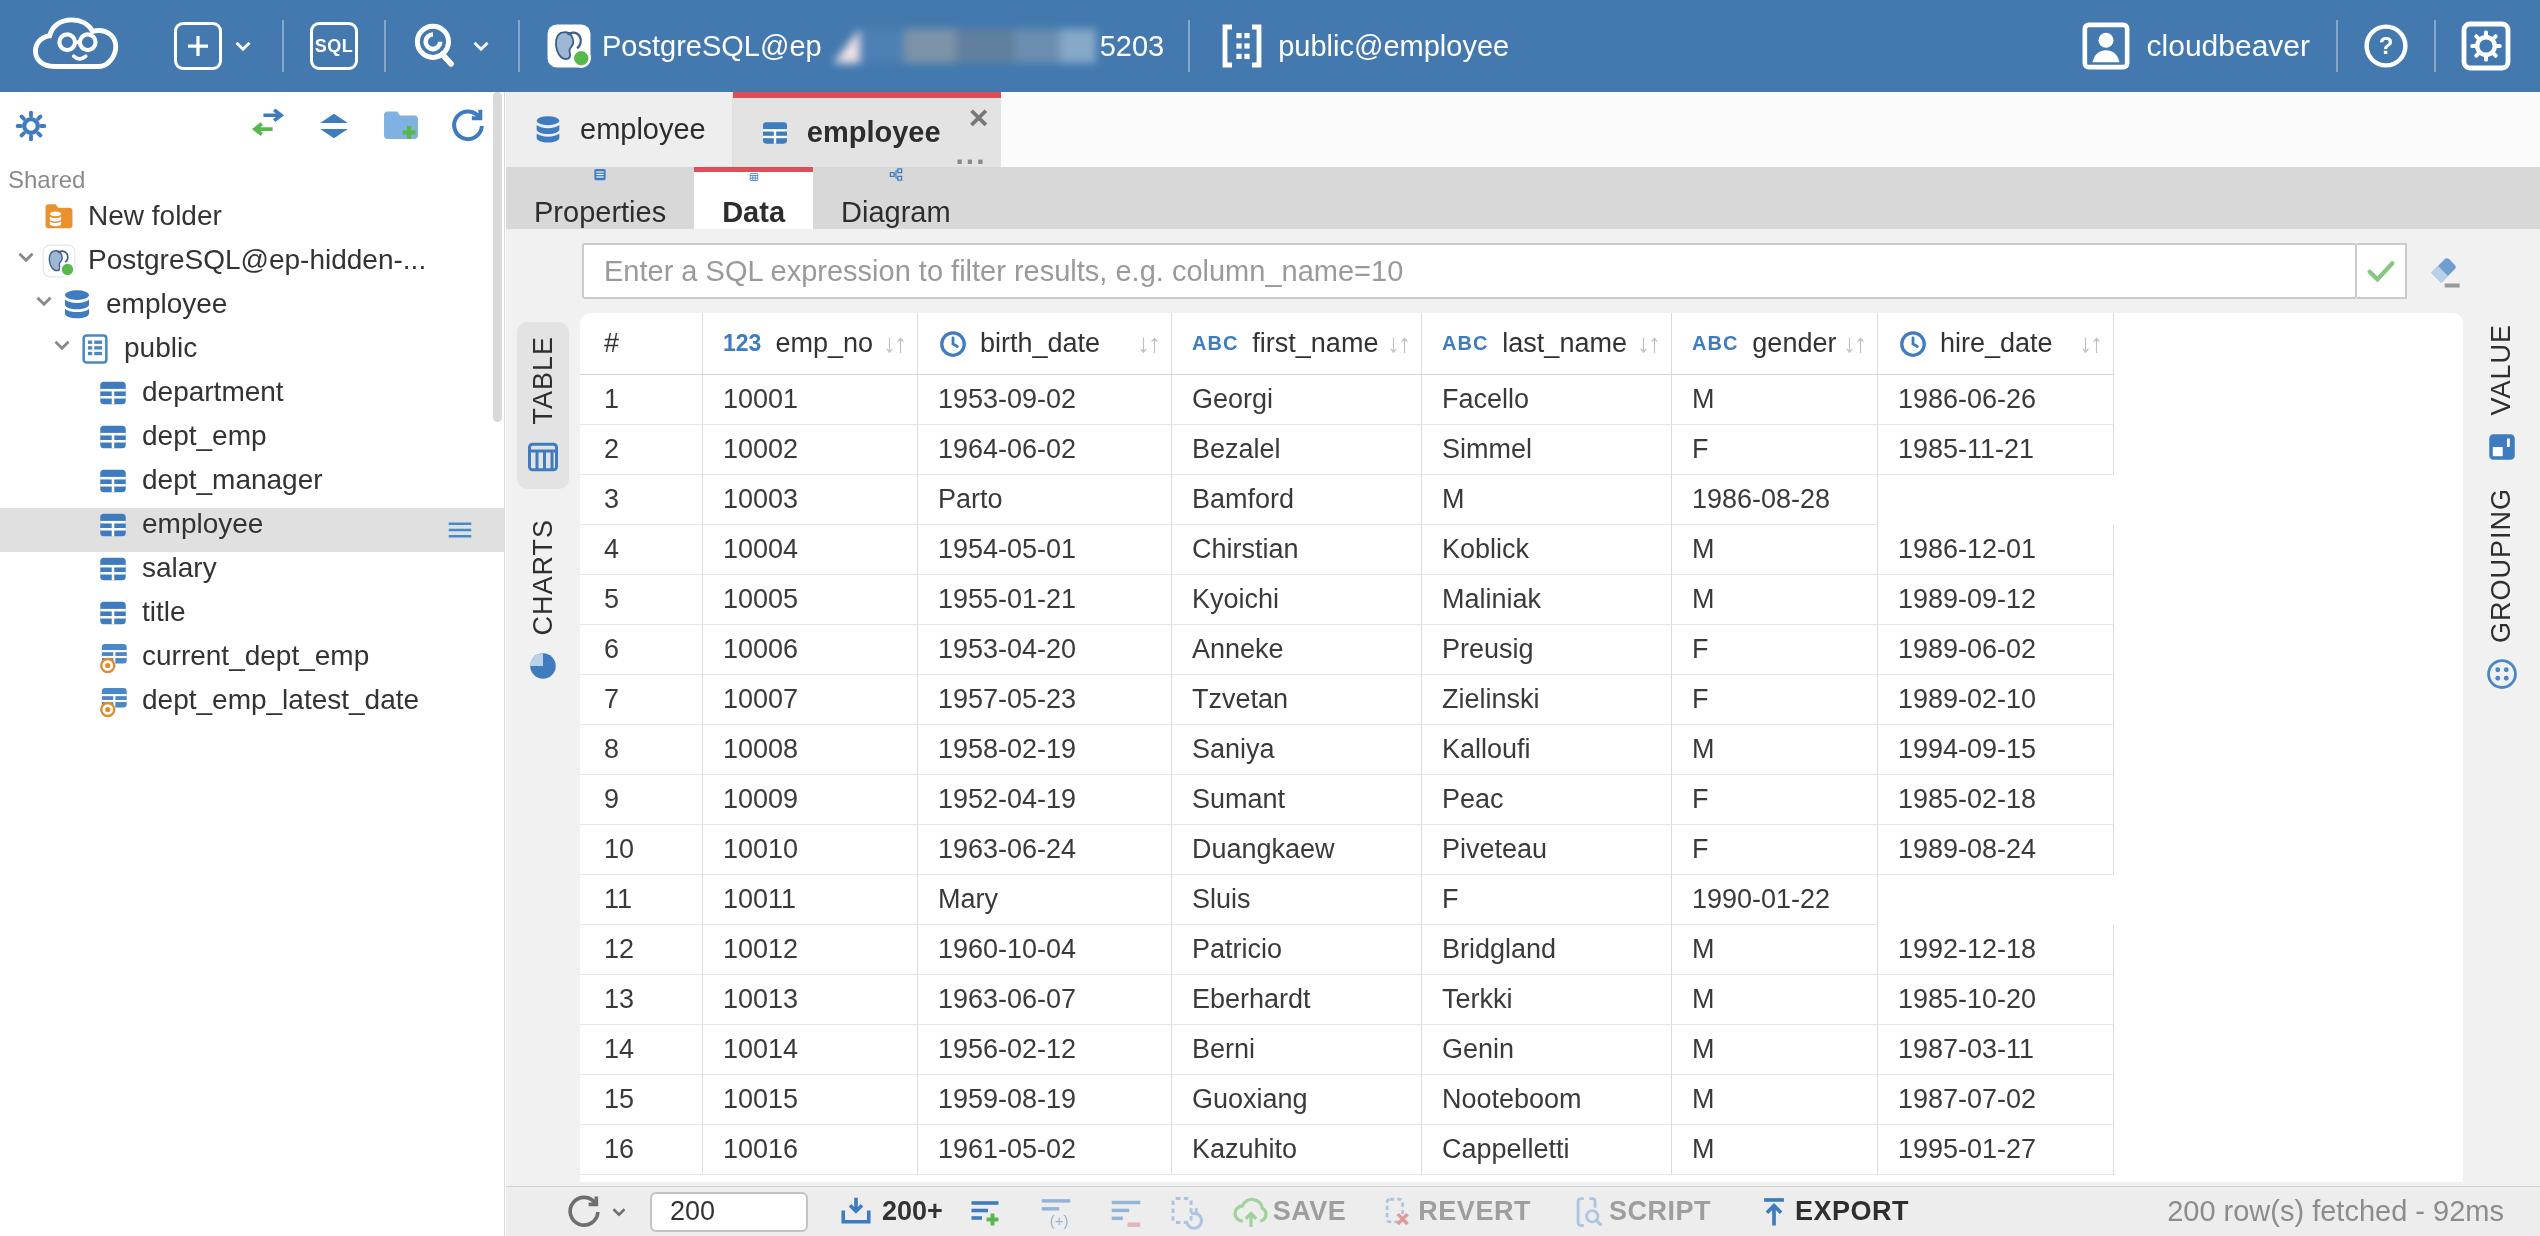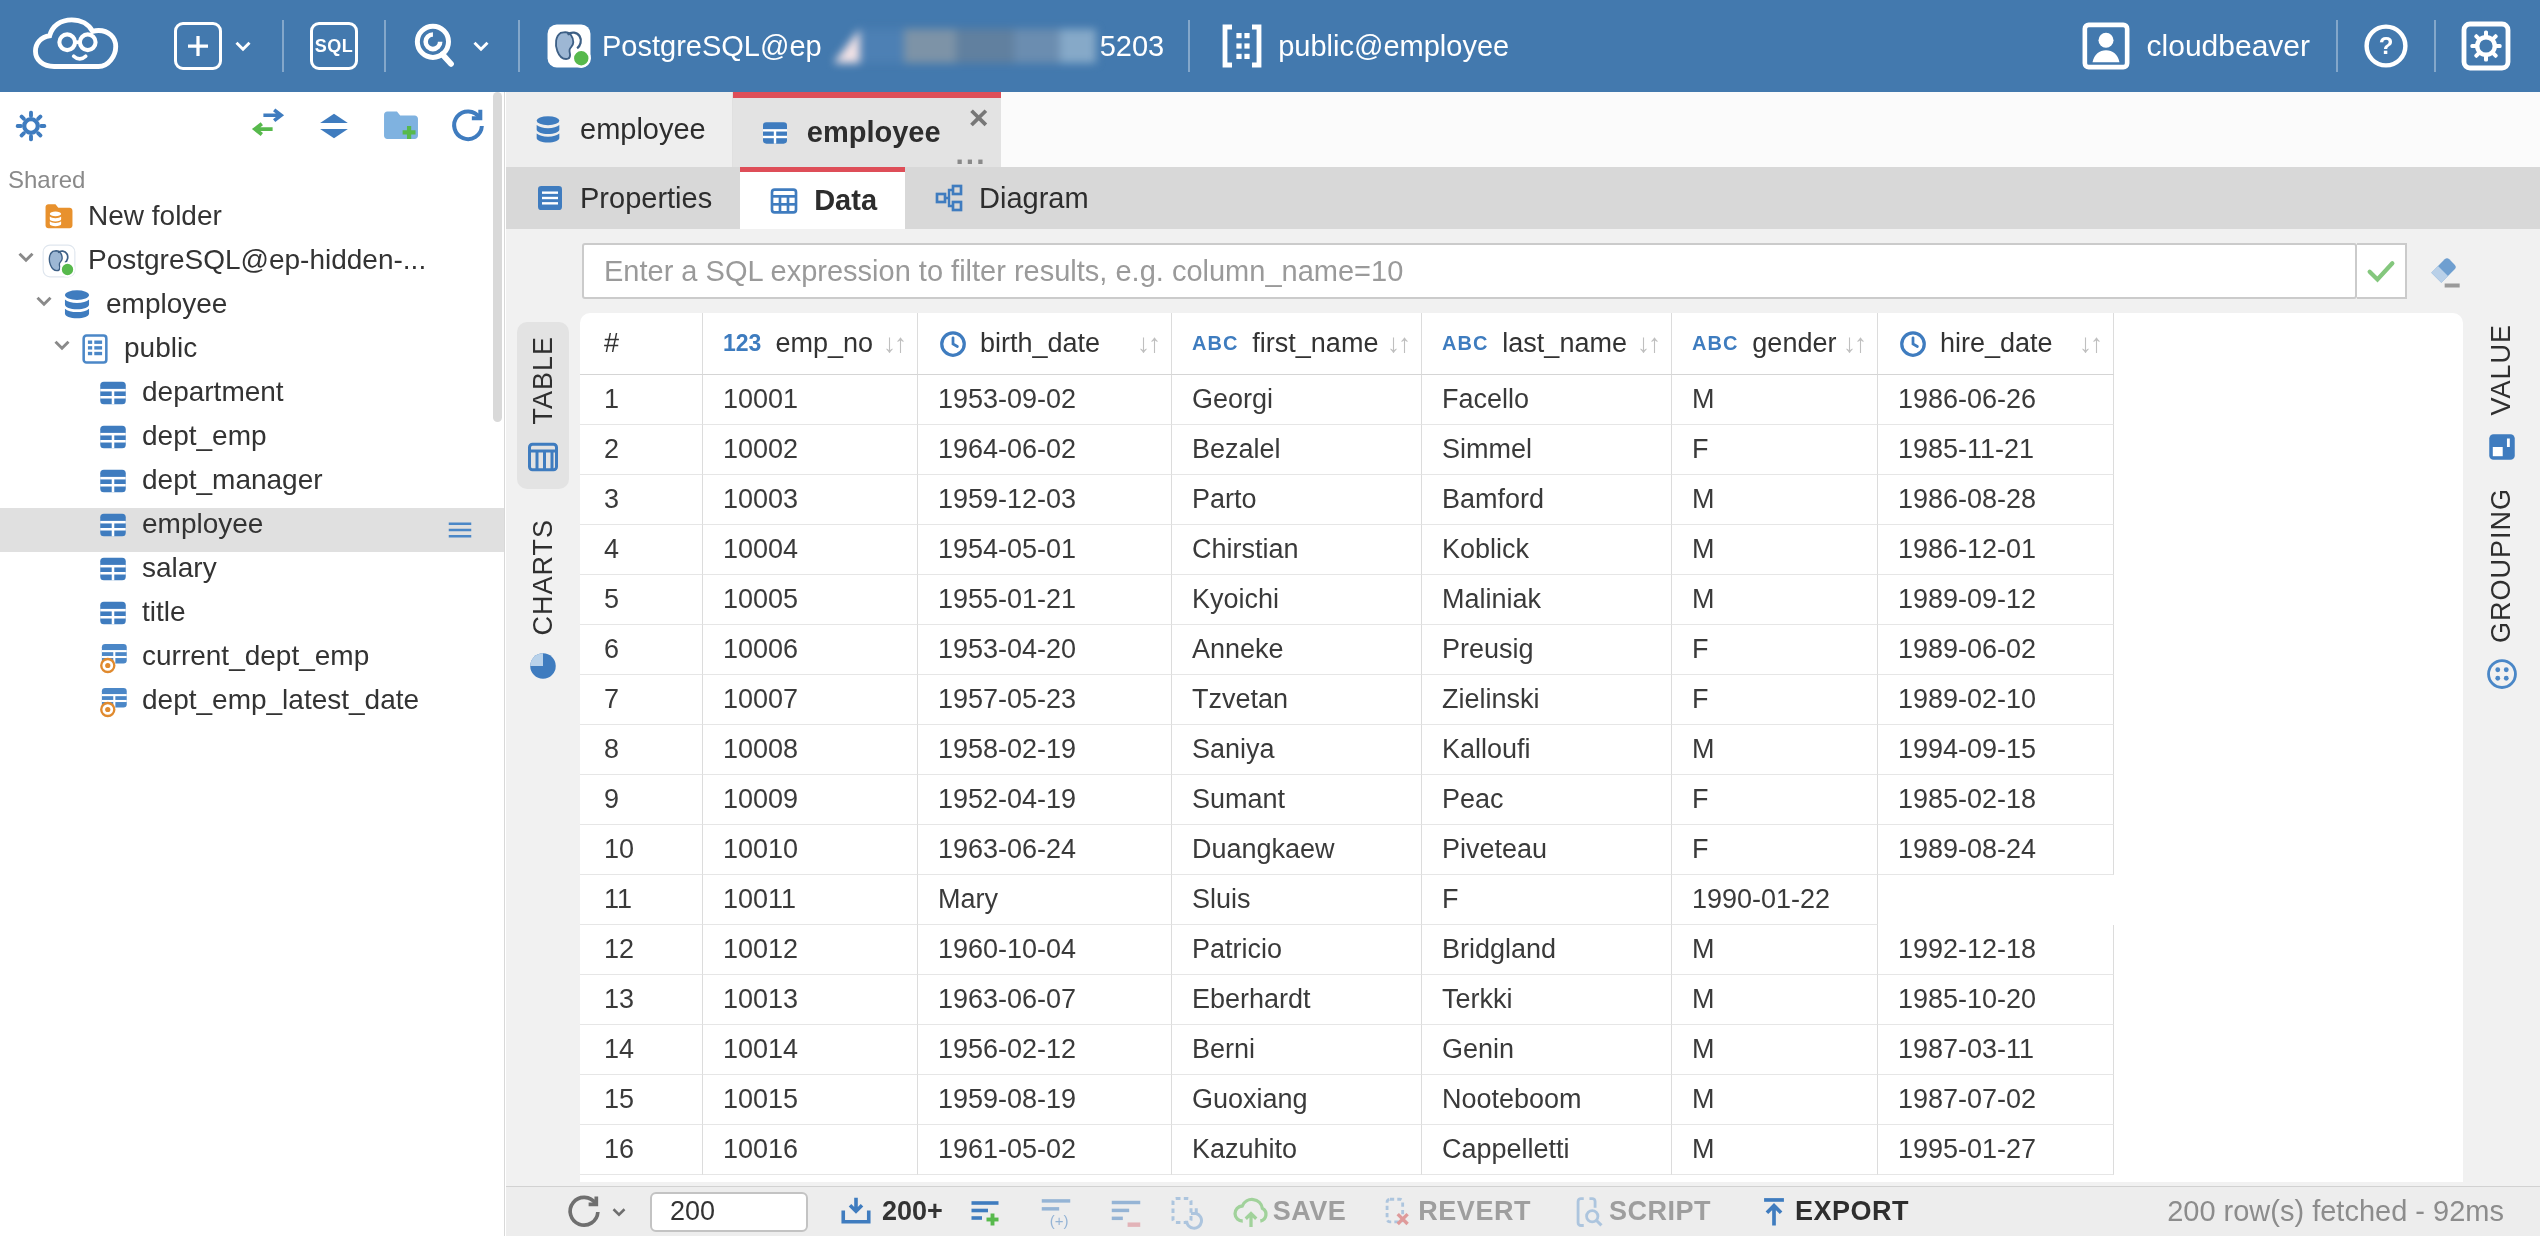--- a/index.html
+++ b/index.html
@@ -44,21 +44,21 @@
 
   .tabbar { position:absolute; left:0; top:0; right:0; height:75px; background:#fbfbfb; display:flex; }
   .ptab { display:flex; align-items:center; padding:0 26px; gap:16px; font-size:29px; color:#2d2d2d;
     cursor:pointer; position:relative; }
   .ptab-1 { background:#eeeeee; border-right:1px solid #e0e0e0; font-weight:500; }
   .ptab-2 { background:#e3e3e3; border-top:6px solid #de4e58; padding-right:60px; font-weight:600; }
   .ptab .closex { position:absolute; right:12px; top:2px; font-size:34px; color:#777; line-height:34px; }
   .ptab .more { position:absolute; right:14px; bottom:0px; font-size:30px; color:#8a8a8a; line-height:26px; letter-spacing:2px; }
 
   .subtabbar { position:absolute; left:0; top:75px; right:0; height:62px; background:#d8d8d8; display:flex; }
-  .stab { display:flex; align-items:center; gap:14px; padding:0 28px; font-size:29px; color:#2d2d2d; cursor:pointer; }
+  .stab { display:flex; align-items:center; gap:14px; padding:0 28px; font-size:29px; color:#2d2d2d; cursor:pointer;flex-direction:column; }
   .stab.active { background:#fff; border-top:5px solid #de4e58; font-weight:bold; }
 
   .content { position:absolute; left:0; top:137px; right:0; bottom:0; background:#f1f1f1; }
 
   
   .filter-row { position:absolute; left:0; top:0; right:0; height:84px; display:flex; align-items:center; }
   .filter-input { margin-left:76px; width:1775px; height:56px; border:2px solid #cbcbcb; border-radius:3px;
     background:#fff; font-size:29px; color:#444; padding:0 20px; outline:none;
     font-family:"Liberation Sans", sans-serif; }
   .filter-input::placeholder { color:#9a9a9a; }
@@ -689,21 +689,20 @@
               <div class="gcell">10002</div>
               <div class="gcell">1964-06-02</div>
               <div class="gcell">Bezalel</div>
               <div class="gcell">Simmel</div>
               <div class="gcell">F</div>
               <div class="gcell">1985-11-21</div>
             </div>
             <div class="grow">
               <div class="gcell rownum">3</div>
               <div class="gcell">10003</div>
-              <div class="gcell">1959-12-03</div>
               <div class="gcell">Parto</div>
               <div class="gcell">Bamford</div>
               <div class="gcell">M</div>
               <div class="gcell">1986-08-28</div>
             </div>
             <div class="grow">
               <div class="gcell rownum">4</div>
               <div class="gcell">10004</div>
               <div class="gcell">1954-05-01</div>
               <div class="gcell">Chirstian</div>

